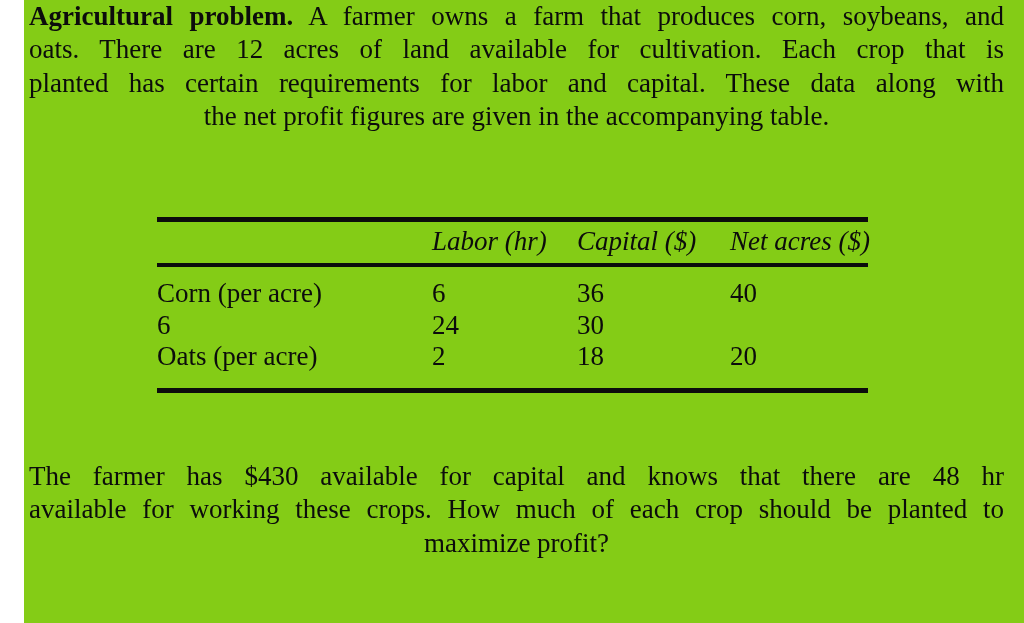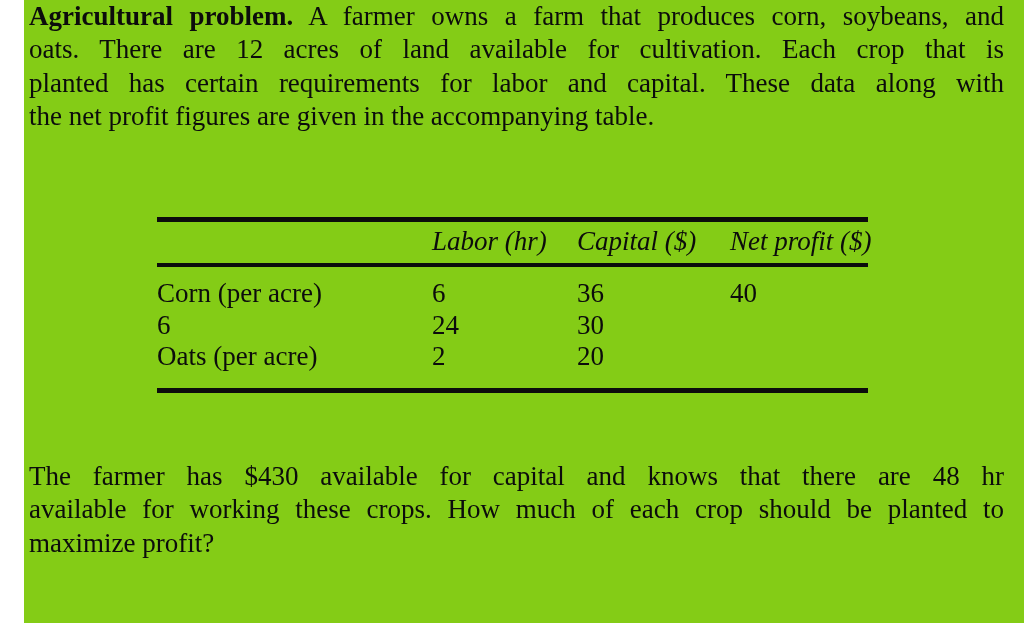--- a/index.html
+++ b/index.html
@@ -20,21 +20,21 @@
     font-size: 27px;
     line-height: 33.4px;
   }
   #para1 { top: 0px; }
   #para2 { top: 460px; }
   .jline {
     text-align: justify;
     text-align-last: justify;
     -moz-text-align-last: justify;
   }
-  .lline { text-align: left; }
+  .lline { text-align: center; }
   .lead { font-weight: bold; }
 
   .ptable {
     position: absolute;
     left: 133px;
     top: 217px;
     width: 711px;
     height: 176px;
     font-size: 27px;
   }
@@ -83,40 +83,41 @@
     <div class="lline">the net profit figures are given in the accompanying table.</div>
   </div>
 
   <div class="ptable">
     <div class="rule rule-top"></div>
 
     <div class="thead">
       <span></span>
       <span>Labor (hr)</span>
       <span>Capital ($)</span>
-      <span>Net profit ($)</span>
+      <span>Net acres ($)</span>
     </div>
 
     <div class="rule rule-mid"></div>
 
     <div class="tbody">
       <div class="trow">
         <span>Corn (per acre)</span>
         <span>6</span>
         <span>36</span>
         <span>40</span>
       </div>
       <div class="trow">
         <span>6</span>
         <span>24</span>
         <span>30</span>
       </div>
       <div class="trow">
         <span>Oats (per acre)</span>
         <span>2</span>
+        <span>18</span>
         <span>20</span>
       </div>
     </div>
 
     <div class="rule rule-bottom"></div>
   </div>
 
   <div class="para" id="para2">
     <div class="jline">The farmer has $430 available for capital and knows that there are 48 hr</div>
     <div class="jline">available for working these crops. How much of each crop should be planted to</div>

